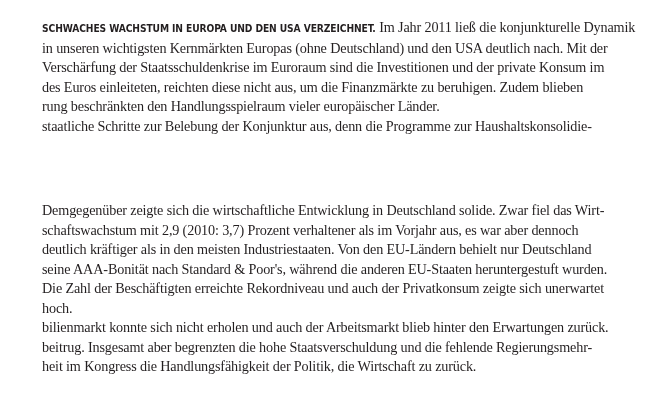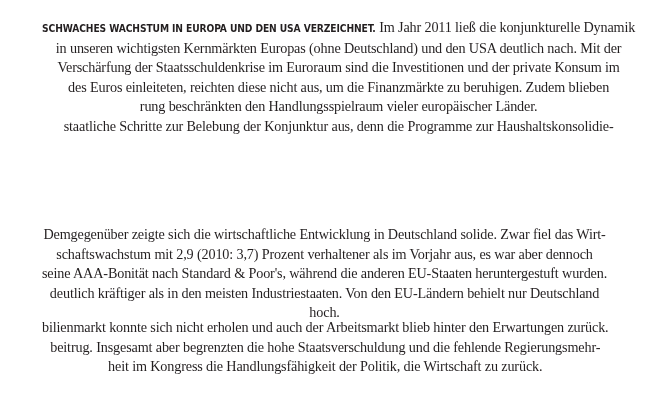--- a/index.html
+++ b/index.html
@@ -1,42 +1,43 @@
 <!DOCTYPE html>
 <html><head>
 <meta charset="utf-8">
 <style>
   html, body { margin:0; padding:0; background:#ffffff; }
   body { width:669px; height:415px; overflow:hidden; position:relative; }
   .page { position:absolute; left:42px; top:18px; width:585px; }
   .para { margin:0; color:#231f20; font-family:"Liberation Serif", "DejaVu Serif", serif; font-size:14.2px; line-height:19.6px; letter-spacing:-0.15px; }
-  .line { display:block; white-space:nowrap;text-align:center; }
+  .line { display:block; white-space:nowrap; }
   .lead { font-family:"DejaVu Sans Condensed", "DejaVu Sans", "Liberation Sans", sans-serif; font-weight:bold; font-size:10.2px; letter-spacing:-0.1px; }
   .p1 { position:absolute; top:0; }
-  .p2 { position:absolute; top:183px;margin-top:24px; }
+  .p2 { position:absolute; top:183px; }
   .p3 { position:absolute; top:300px; }
 </style>
 </head>
 <body>
 
 <div class="page">
   <p class="para p1">
     <span class="line"><span class="lead">SCHWACHES WACHSTUM IN EUROPA UND DEN USA VERZEICHNET.</span><span> Im Jahr 2011 ließ die konjunkturelle Dynamik</span></span>
     <span class="line">in unseren wichtigsten Kernmärkten Europas (ohne Deutschland) und den USA deutlich nach. Mit der</span>
     <span class="line">Verschärfung der Staatsschuldenkrise im Euroraum sind die Investitionen und der private Konsum im</span>
     <span class="line">des Euros einleiteten, reichten diese nicht aus, um die Finanzmärkte zu beruhigen. Zudem blieben</span>
     <span class="line">rung beschränkten den Handlungsspielraum vieler europäischer Länder.</span>
     <span class="line">staatliche Schritte zur Belebung der Konjunktur aus, denn die Programme zur Haushaltskonsolidie-</span>
   </p>
 
   <p class="para p2">
     <span class="line">Demgegenüber zeigte sich die wirtschaftliche Entwicklung in Deutschland solide. Zwar fiel das Wirt-</span>
     <span class="line">schaftswachstum mit 2,9 (2010: 3,7) Prozent verhaltener als im Vorjahr aus, es war aber dennoch</span>
+    <span class="line">deutlich kräftiger als in den meisten Industriestaaten. Von den EU-Ländern behielt nur Deutschland</span>
     <span class="line">seine AAA-Bonität nach Standard &amp; Poor's, während die anderen EU-Staaten heruntergestuft wurden.</span>
-    <span class="line">deutlich kräftiger als in den meisten Industriestaaten. Von den EU-Ländern behielt nur Deutschland</span>
+    <span class="line">Die Zahl der Beschäftigten erreichte Rekordniveau und auch der Privatkonsum zeigte sich unerwartet</span>
     <span class="line">hoch.</span>
   </p>
 
   <p class="para p3">
     <span class="line">bilienmarkt konnte sich nicht erholen und auch der Arbeitsmarkt blieb hinter den Erwartungen zurück.</span>
     <span class="line">beitrug. Insgesamt aber begrenzten die hohe Staatsverschuldung und die fehlende Regierungsmehr-</span>
     <span class="line">heit im Kongress die Handlungsfähigkeit der Politik, die Wirtschaft zu zurück.</span>
   </p>
 </div>
 

